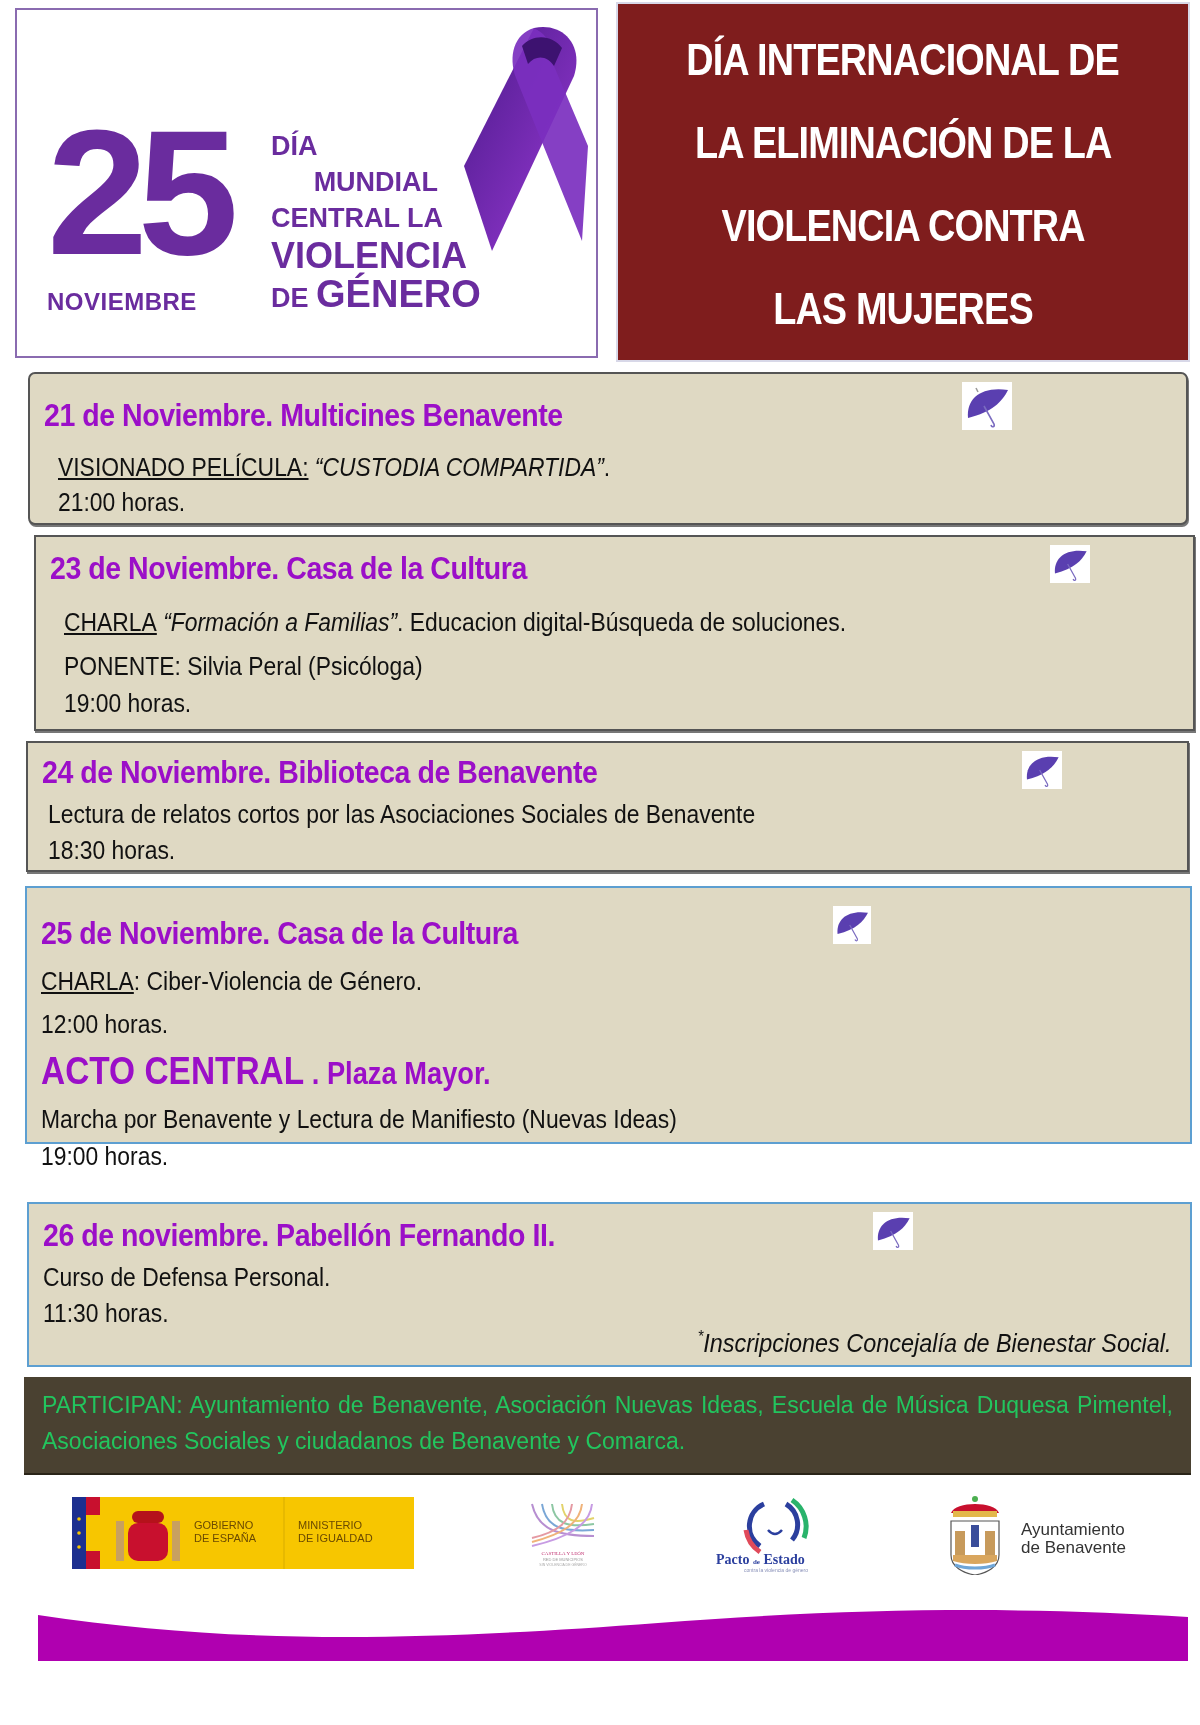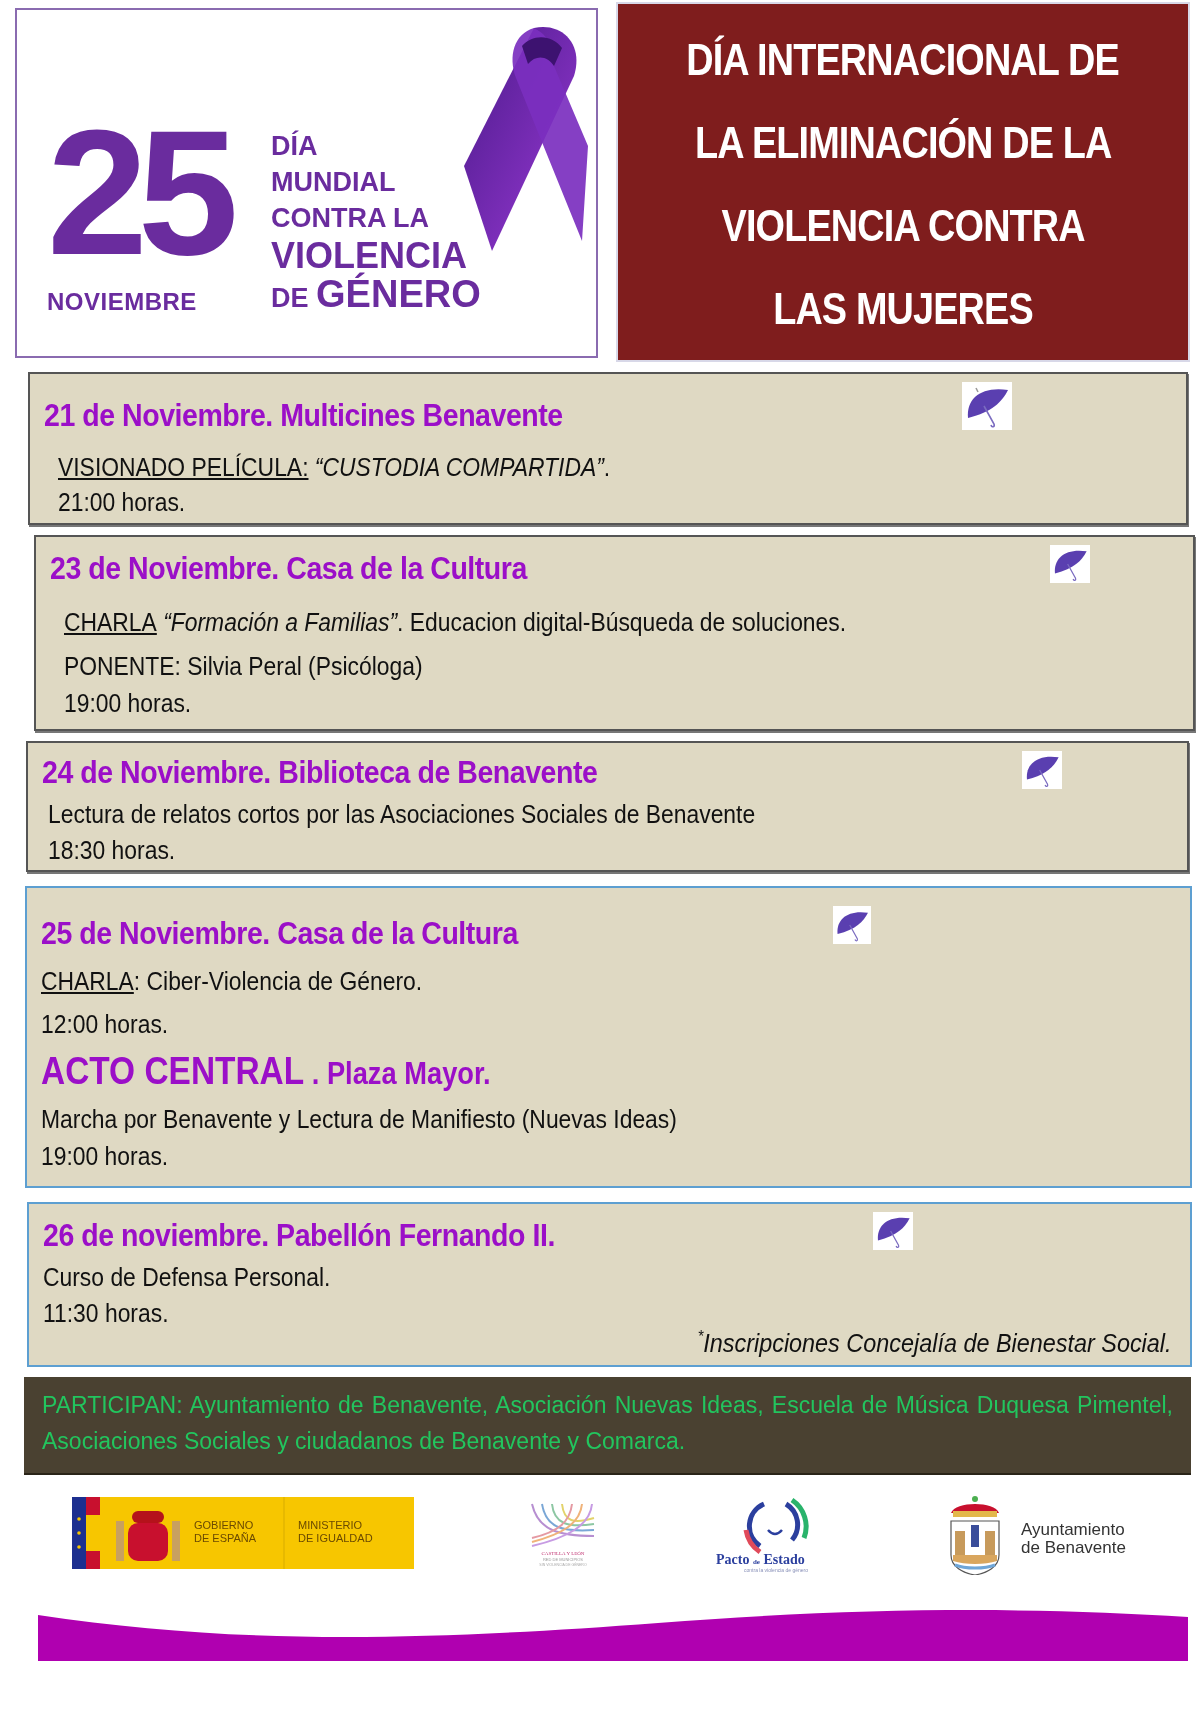--- a/index.html
+++ b/index.html
@@ -19,21 +19,21 @@
   }
   .logo-month {
     position: absolute; left: 30px; top: 278px;
     font-weight: bold; font-size: 24px; color: #6a2c9e; letter-spacing: 0.5px;
   }
   .logo-lines {
     position: absolute; left: 254px; top: 118px; color: #6a2c9e; font-weight: bold;
   }
   .logo-lines div { line-height: 36px; }
   .logo-lines .l1 { font-size: 27px; }
-  .logo-lines .l2 { font-size: 27px; }
+  .logo-lines .l2 { font-size: 27px; text-align: center; }
   .logo-lines .l3 { font-size: 27px; }
   .logo-lines .l4 { font-size: 36px; line-height: 40px; }
   .logo-lines .l5 { font-size: 27px; }
   .logo-lines .l5 .big { font-size: 38px; }
   .ribbon { position: absolute; left: 445px; top: 16px; width: 130px; height: 240px; }
 
   
   .title-box {
     position: absolute; left: 616px; top: 2px; width: 574px; height: 360px;
     background: #7f1d1d; border: 2px solid #d8d8e8;
@@ -111,34 +111,34 @@
     </defs>
     <path d="M72 2 C100 -4 122 18 112 50 L30 225 L2 140 Z" fill="url(#rg)"></path>
     <path d="M72 2 C52 8 46 30 54 52 L120 215 L126 120 L92 40 C88 26 92 12 72 2 Z" fill="#7b2fbf" opacity="0.92"></path>
     <path d="M60 20 C70 8 90 8 100 22 L92 40 C86 30 74 28 66 38 Z" fill="#3d1270"></path>
   </svg>
   <div class="logo-25">25</div>
   <div class="logo-month">NOVIEMBRE</div>
   <div class="logo-lines">
     <div class="l1">DÍA</div>
     <div class="l2">MUNDIAL</div>
-    <div class="l3">CONTRA LA</div>
+    <div class="l3">CENTRAL LA</div>
     <div class="l4">VIOLENCIA</div>
     <div class="l5"><span>DE</span> <span class="big">GÉNERO</span></div>
   </div>
 </div>
 
 <div class="title-box">
   <div class="title-line">DÍA INTERNACIONAL DE</div>
   <div class="title-line">LA ELIMINACIÓN DE LA</div>
   <div class="title-line">VIOLENCIA CONTRA</div>
   <div class="title-line">LAS MUJERES</div>
 </div>
 
-<div class="event" style="left:28px; top:372px; width:1160px; height:153px;">
+<div class="event" style="left:28px; top:372px; width:1160px; height:153px;border-radius:7px;">
   <div class="event-title" style="left:14px; top:24px;">21 de Noviembre. Multicines Benavente</div>
   <div class="umbrella" style="left:932px; top:8px; width:50px; height:48px;">
     <svg viewBox="0 0 50 48">
         <path d="M6 36 C4 16 20 4 46 8 C40 20 30 30 6 36 Z" fill="#5a3fb0"></path>
         <path d="M14 6 L16 10" stroke="#999" stroke-width="1.5"></path>
         <path d="M22 24 L32 42 C33 45 30 46 29 43" stroke="#7b6cc0" stroke-width="1.6" fill="none"></path>
       </svg>
   </div>
   <div class="line" style="left:28px; top:78px;">
     <span class="u">VISIONADO PELÍCULA:</span><span class="it"> “CUSTODIA COMPARTIDA”</span><span>.</span>
@@ -168,21 +168,21 @@
   <div class="umbrella" style="left:994px; top:8px; width:40px; height:38px;">
     <svg viewBox="0 0 50 48">
         <path d="M6 36 C4 16 20 4 46 8 C40 20 30 30 6 36 Z" fill="#5a3fb0"></path>
         <path d="M22 24 L32 42 C33 45 30 46 29 43" stroke="#7b6cc0" stroke-width="1.6" fill="none"></path>
       </svg>
   </div>
   <div class="line" style="left:20px; top:56px;">Lectura de relatos cortos por las Asociaciones Sociales de Benavente</div>
   <div class="line" style="left:20px; top:92px;">18:30 horas.</div>
 </div>
 
-<div class="event blue" style="left:25px; top:886px; width:1167px; height:302px;text-decoration:underline;">
+<div class="event blue" style="left:25px; top:886px; width:1167px; height:258px;text-decoration:underline;">
   <div class="event-title" style="left:14px; top:28px;">25 de Noviembre.  Casa de la Cultura</div>
   <div class="umbrella" style="left:806px; top:18px; width:38px; height:38px;">
     <svg viewBox="0 0 50 48">
         <path d="M6 36 C4 16 20 4 46 8 C40 20 30 30 6 36 Z" fill="#5a3fb0"></path>
         <path d="M22 24 L32 42 C33 45 30 46 29 43" stroke="#7b6cc0" stroke-width="1.6" fill="none"></path>
       </svg>
   </div>
   <div class="line" style="left:14px; top:78px;">
     <span class="u">CHARLA</span><span>: Ciber-Violencia de Género.</span>
   </div>

